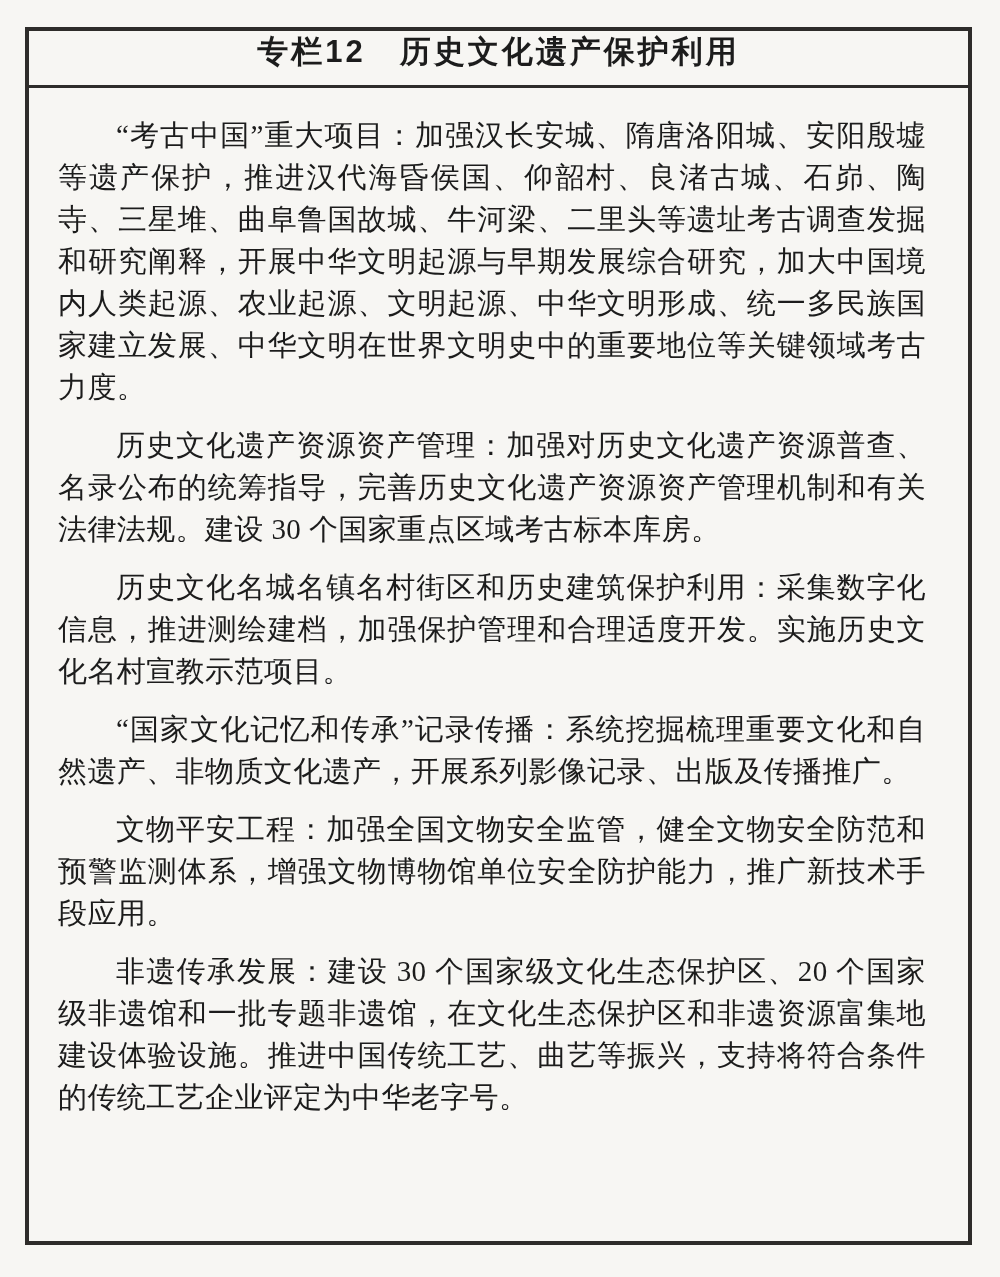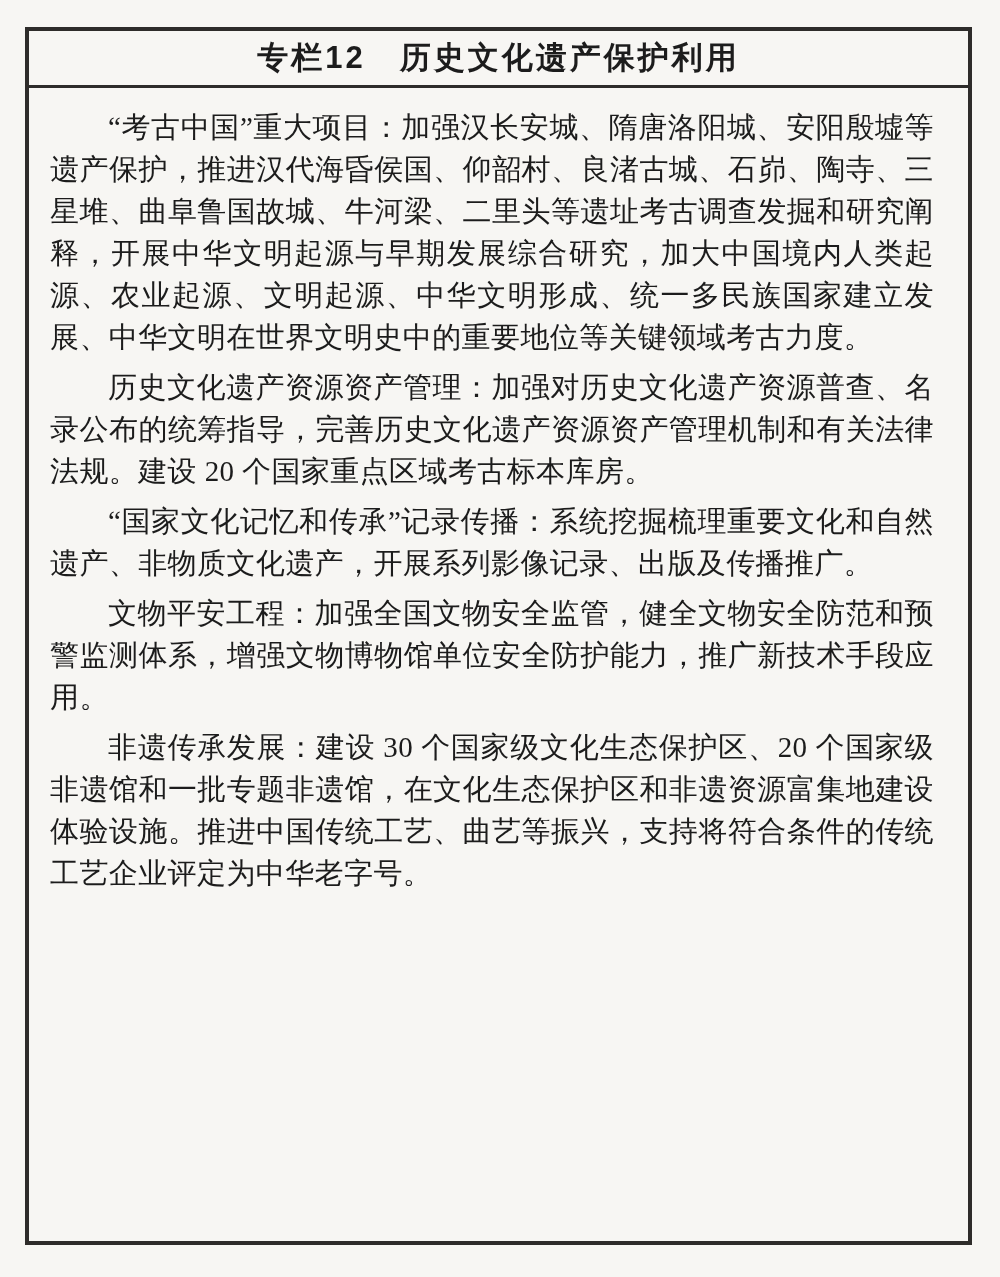--- a/index.html
+++ b/index.html
@@ -22,51 +22,51 @@
     width: 947px;
     height: 1218px;
     box-sizing: border-box;
     border: 4px solid var(--border, #2e2c2a);
     background: var(--paper, #f7f6f3);
   }
   .panel-header {
     height: 54px;
     border-bottom: 3px solid var(--border, #2e2c2a);
     display: flex;
-    align-items: center;
     justify-content: center;
   }
   .panel-title {
     margin: 0;
     font-family: "Liberation Sans", sans-serif;
     font-size: 31px;
     font-weight: 700;
     letter-spacing: 3px;
     white-space: nowrap;
   }
   .panel-body {
     padding: 10px 26px 0 13px;
     overflow: hidden;
   }
   .panel-body p {
-    margin: 8px;
+    margin: 16px;
     font-size: 29px;
     line-height: 42px;
     letter-spacing: 0.4px;
     text-align: justify;
     text-indent: 2em;
   }
 </style>
 </head>
 <body>
 
 <section class="panel">
   <header class="panel-header">
     <h1 class="panel-title">专栏12　历史文化遗产保护利用</h1>
   </header>
   <div class="panel-body">
     <p>“考古中国”重大项目：加强汉长安城、隋唐洛阳城、安阳殷墟等遗产保护，推进汉代海昏侯国、仰韶村、良渚古城、石峁、陶寺、三星堆、曲阜鲁国故城、牛河梁、二里头等遗址考古调查发掘和研究阐释，开展中华文明起源与早期发展综合研究，加大中国境内人类起源、农业起源、文明起源、中华文明形成、统一多民族国家建立发展、中华文明在世界文明史中的重要地位等关键领域考古力度。</p>
-    <p>历史文化遗产资源资产管理：加强对历史文化遗产资源普查、名录公布的统筹指导，完善历史文化遗产资源资产管理机制和有关法律法规。建设 20 个国家重点区域考古标本库房。</p>
+    <p>历史文化遗产资源资产管理：加强对历史文化遗产资源普查、名录公布的统筹指导，完善历史文化遗产资源资产管理机制和有关法律法规。建设 30 个国家重点区域考古标本库房。</p>
+    <p>历史文化名城名镇名村街区和历史建筑保护利用：采集数字化信息，推进测绘建档，加强保护管理和合理适度开发。实施历史文化名村宣教示范项目。</p>
     <p>“国家文化记忆和传承”记录传播：系统挖掘梳理重要文化和自然遗产、非物质文化遗产，开展系列影像记录、出版及传播推广。</p>
     <p>文物平安工程：加强全国文物安全监管，健全文物安全防范和预警监测体系，增强文物博物馆单位安全防护能力，推广新技术手段应用。</p>
     <p>非遗传承发展：建设 30 个国家级文化生态保护区、20 个国家级非遗馆和一批专题非遗馆，在文化生态保护区和非遗资源富集地建设体验设施。推进中国传统工艺、曲艺等振兴，支持将符合条件的传统工艺企业评定为中华老字号。</p>
   </div>
 </section>
 
 </body></html>

